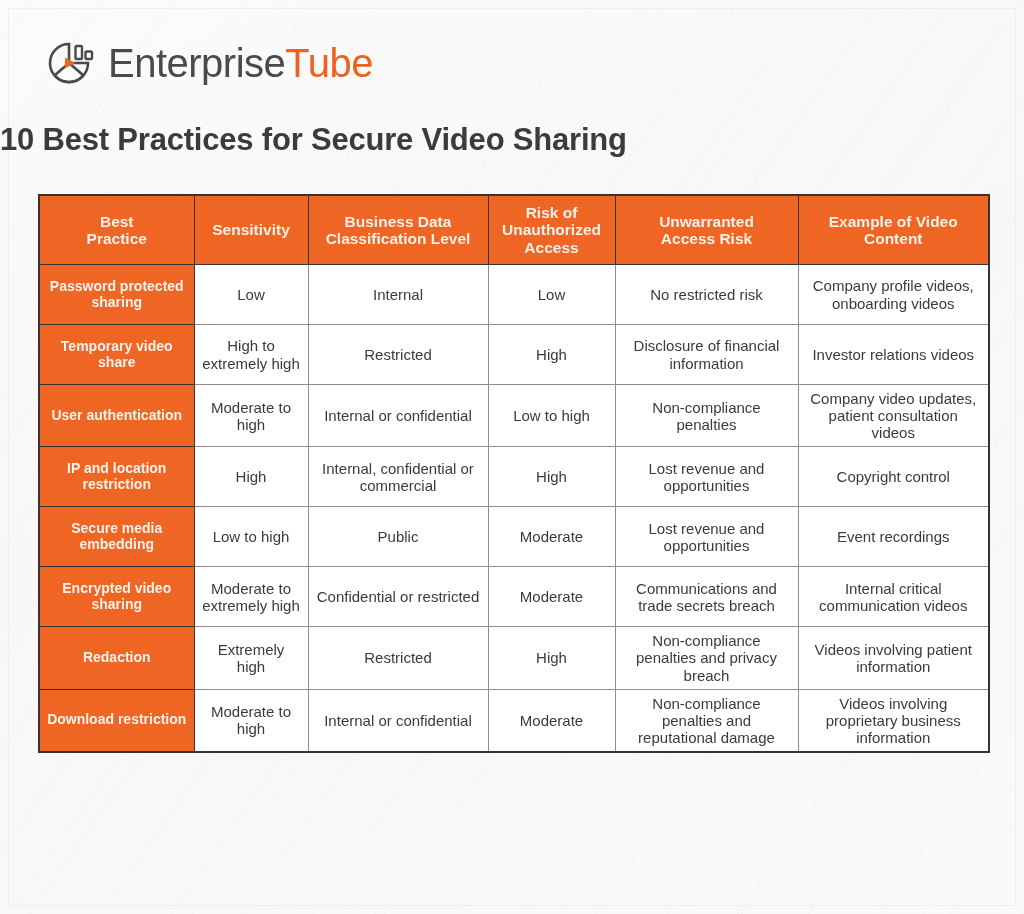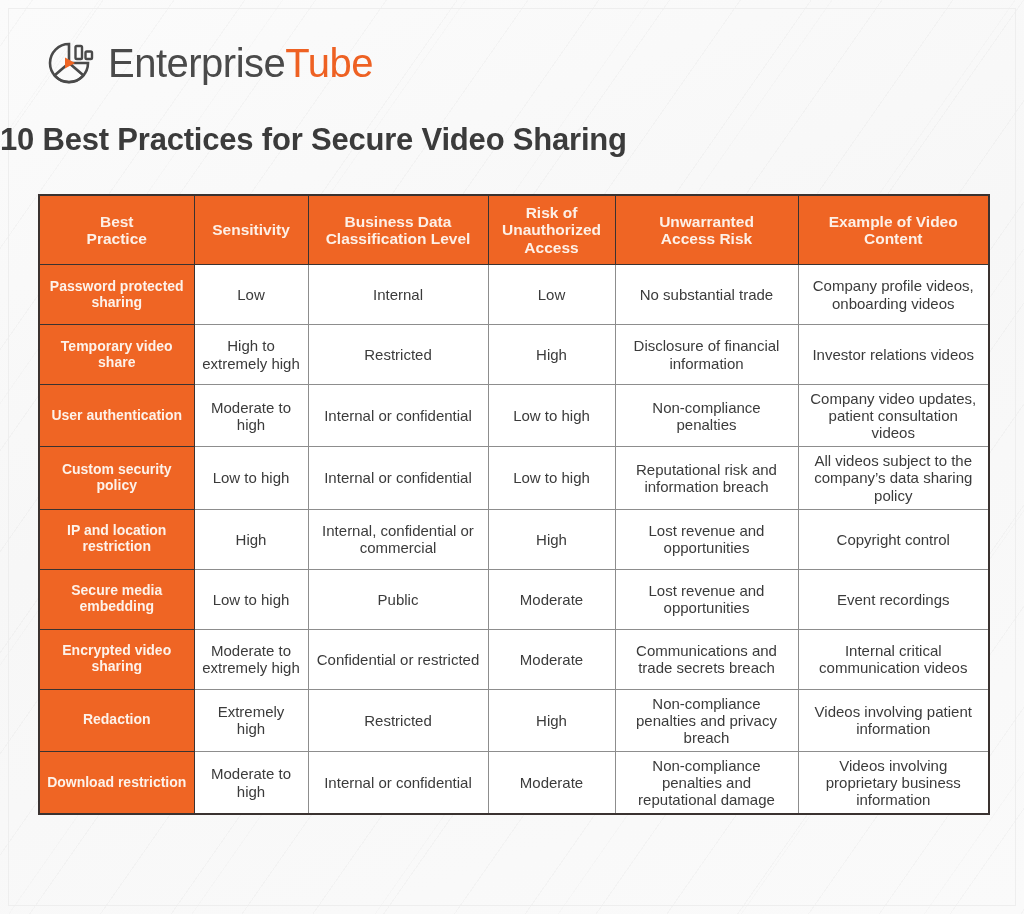--- a/index.html
+++ b/index.html
@@ -186,48 +186,40 @@
           <th>Unwarranted<br>Access Risk</th>
           <th>Example of Video<br>Content</th>
         </tr>
       </thead>
       <tbody id="table-body">
           <tr>
             <td class="practice">Password protected sharing</td>
             <td>Low</td>
             <td>Internal</td>
             <td>Low</td>
-            <td>No substantial trade</td>
+            <td>No restricted risk</td>
             <td>Company profile videos, onboarding videos</td>
           </tr>
           <tr>
             <td class="practice">Temporary video share</td>
             <td>High to extremely high</td>
             <td>Restricted</td>
             <td>High</td>
             <td>Disclosure of financial information</td>
             <td>Investor relations videos</td>
           </tr>
           <tr>
             <td class="practice">User authentication</td>
             <td>Moderate to high</td>
             <td>Internal or confidential</td>
             <td>Low to high</td>
             <td>Non-compliance penalties</td>
             <td>Company video updates, patient consultation videos</td>
           </tr>
           <tr>
-            <td class="practice">Custom security policy</td>
-            <td>Low to high</td>
-            <td>Internal or confidential</td>
-            <td>Low to high</td>
-            <td>Reputational risk and information breach</td>
-            <td>All videos subject to the company’s data sharing policy</td>
-          </tr>
-          <tr>
             <td class="practice">IP and location restriction</td>
             <td>High</td>
             <td>Internal, confidential or commercial</td>
             <td>High</td>
             <td>Lost revenue and opportunities</td>
             <td>Copyright control</td>
           </tr>
           <tr>
             <td class="practice">Secure media embedding</td>
             <td>Low to high</td>

